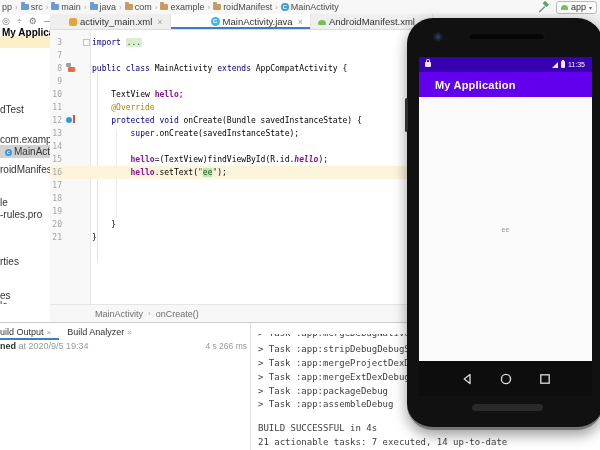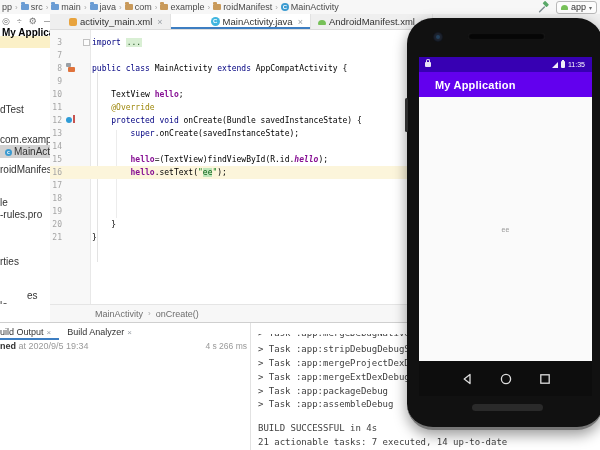--- a/index.html
+++ b/index.html
@@ -186,21 +186,21 @@
     <div class="proj-band"></div>
     <div class="proj-root">My Application]</div>
     <div id="tree-holder">
         <div class="tree-item" style="top: 89px;"><span>dTest</span></div>
         <div class="tree-item" style="top: 119px;"><span>com.example.myap</span></div>
         <div class="tree-item sel" style="top: 131px;"><span class="ci clazz">c</span><span>MainActivity</span></div>
         <div class="tree-item" style="top: 149px;"><span>roidManifest.xml</span></div>
         <div class="tree-item" style="top: 182px;"><span>le</span></div>
         <div class="tree-item" style="top: 194px;"><span>-rules.pro</span></div>
         <div class="tree-item" style="top: 241px;"><span>rties</span></div>
-        <div class="tree-item" style="top: 275px; padding-left: 27px;"><span>es</span></div>
+        <div class="tree-item" style="top: 275px;"><span>es</span></div>
         <div class="tree-item" style="top: 285px;"><span>le</span></div>
         <div class="tree-item" style="top: 295px;"><span>s</span></div>
         <div class="tree-item" style="top: 304px;"><span>onsoles</span></div>
       </div>
   </div>
 
   <div class="tabbar" id="tabbar">
       <div class="etab">
         <span class="ti layout-file"></span>
         <span>activity_main.xml</span>

